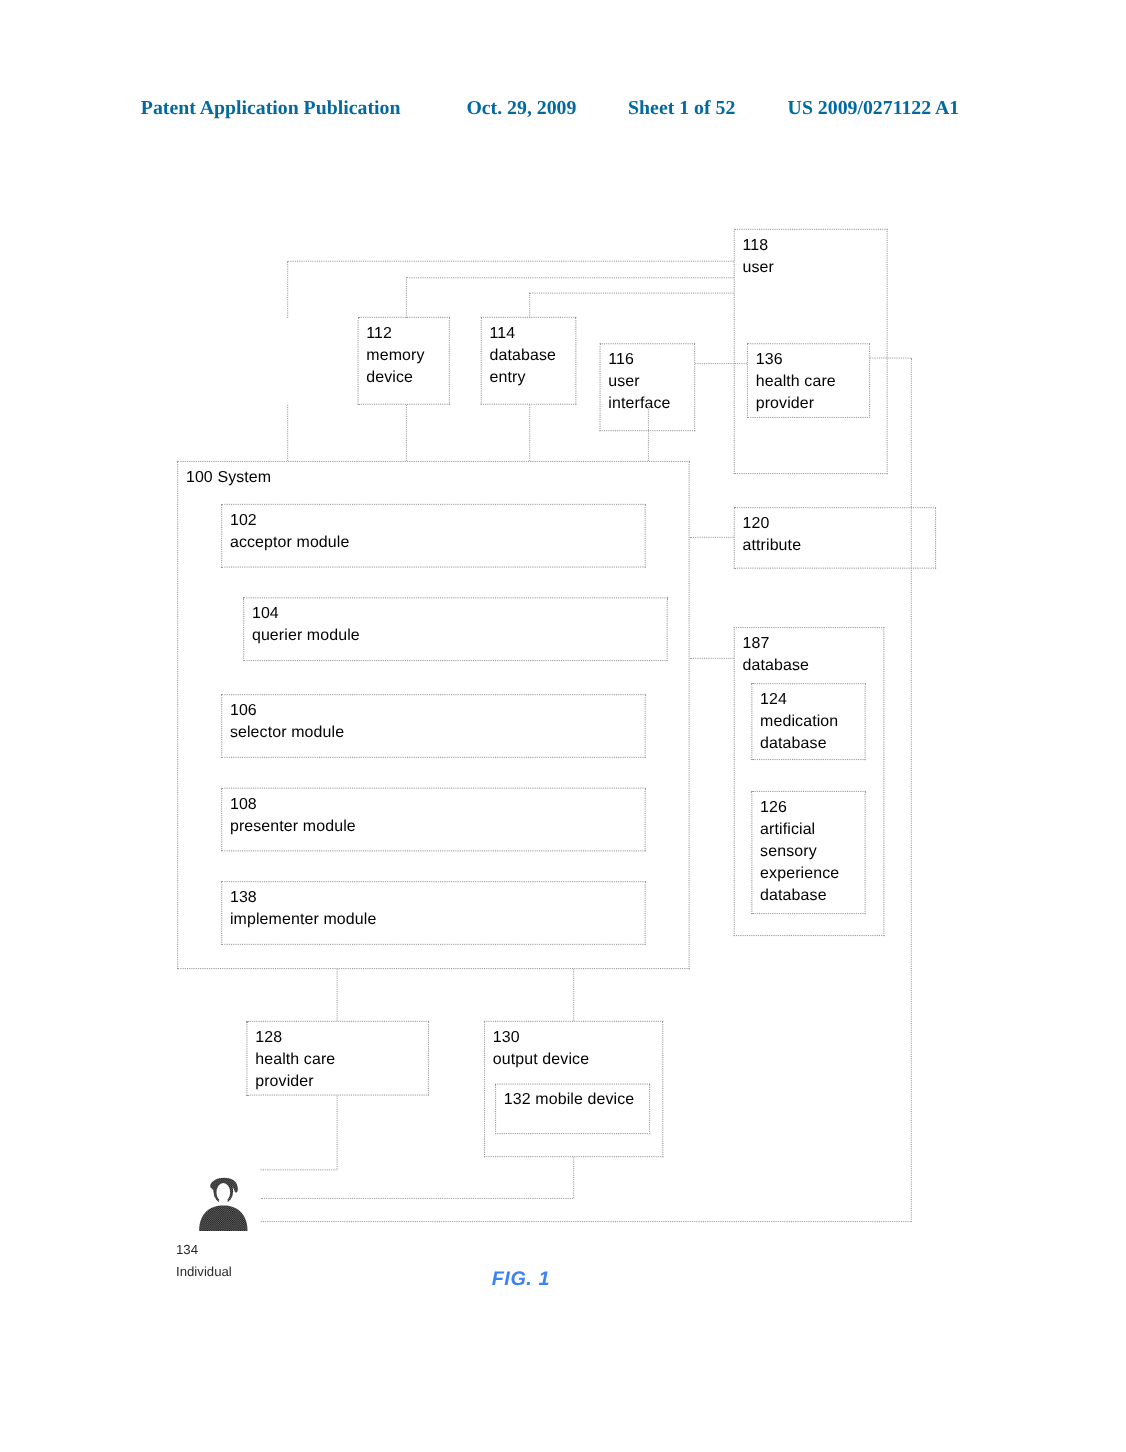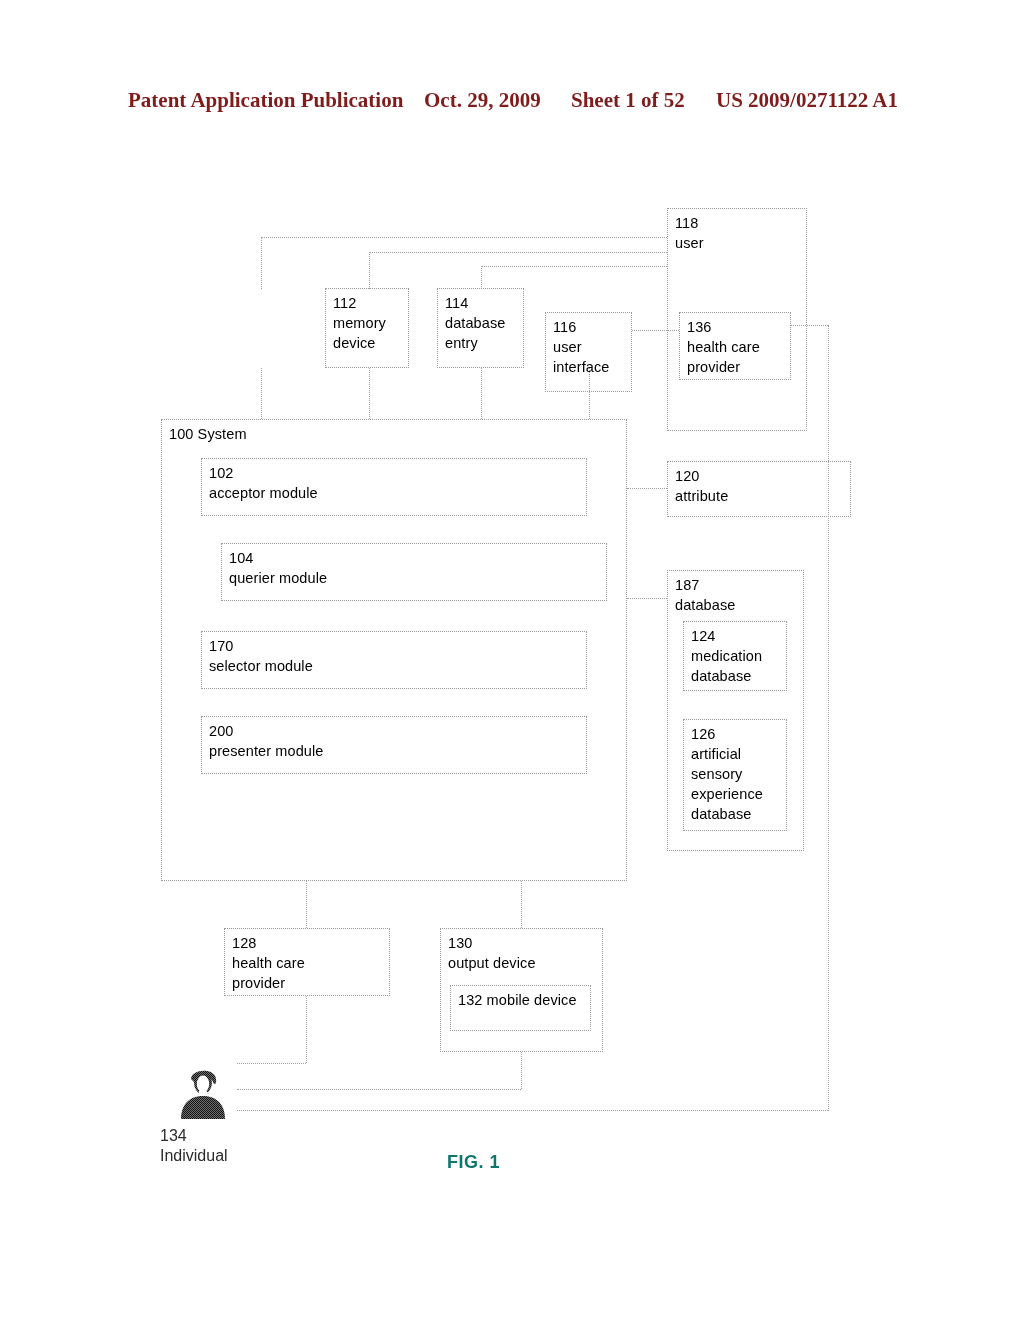--- a/index.html
+++ b/index.html
@@ -22,22 +22,22 @@
 
   
   #header {
     position: absolute;
     left: 128px;
     top: 88px;
     width: 760px;
     height: 26px;
     font-family: "Liberation Serif", serif;
     font-weight: bold;
-    font-size: 21px;
-    color: #7f1d1d;
+    font-size: 18px;
+    color: #0369a1;
     white-space: nowrap;
   }
   #header .h-pub   { position: absolute; left: 0px;   top: 0; }
   #header .h-date  { position: absolute; left: 296px; top: 0; }
   #header .h-sheet { position: absolute; left: 443px; top: 0; }
   #header .h-num   { position: absolute; left: 588px; top: 0; }
 
   
   #figure {
     position: absolute;
@@ -84,37 +84,38 @@
 
   
   #fig-caption {
     position: absolute;
     left: 447px;
     top: 1152px;
     font-family: "Liberation Sans", sans-serif;
     font-weight: bold;
     font-size: 18px;
     letter-spacing: 0.5px;
-    color: #0f766e;
+    color: #3b82f6;
+    font-style: italic;
   }
 
   
   #person {
     position: absolute;
     left: 175px;
     top: 1063px;
     width: 56px;
     height: 56px;
   }
   #person-caption {
     position: absolute;
     left: 160px;
     top: 1126px;
     width: 130px;
-    font-size: 16px;
+    font-size: 12px;
     line-height: 20px;
     color: #2b2b2b;
     white-space: pre-line;
   }
 </style>
 </head>
 <body>
 
 <div id="page">
 
@@ -184,29 +185,33 @@
       <span class="lbl">102
 acceptor module</span>
     </div>
 
     <div class="box" style="left:201px; top:543px; width:386px; height:58px;margin-left:20px;">
       <span class="lbl">104
 querier module</span>
     </div>
 
     <div class="box" style="left:201px; top:631px; width:386px; height:58px;">
-      <span class="lbl">170
+      <span class="lbl">106
 selector module</span>
     </div>
 
     <div class="box" style="left:201px; top:716px; width:386px; height:58px;">
-      <span class="lbl">200
+      <span class="lbl">108
 presenter module</span>
     </div>
 
+    <div class="box" style="left:201px; top:801px; width:386px; height:58px;">
+      <span class="lbl">138
+implementer module</span>
+    </div>
 
     <div class="ln h" style="left:627px; top:488px; width:40px;"></div>
     <div class="ln h" style="left:627px; top:598px; width:40px;"></div>
 
     <div class="box" style="left:667px; top:461px; width:184px; height:56px;">
       <span class="lbl">120
 attribute</span>
     </div>
 
     <div class="box" style="left:667px; top:570px; width:137px; height:281px;">

